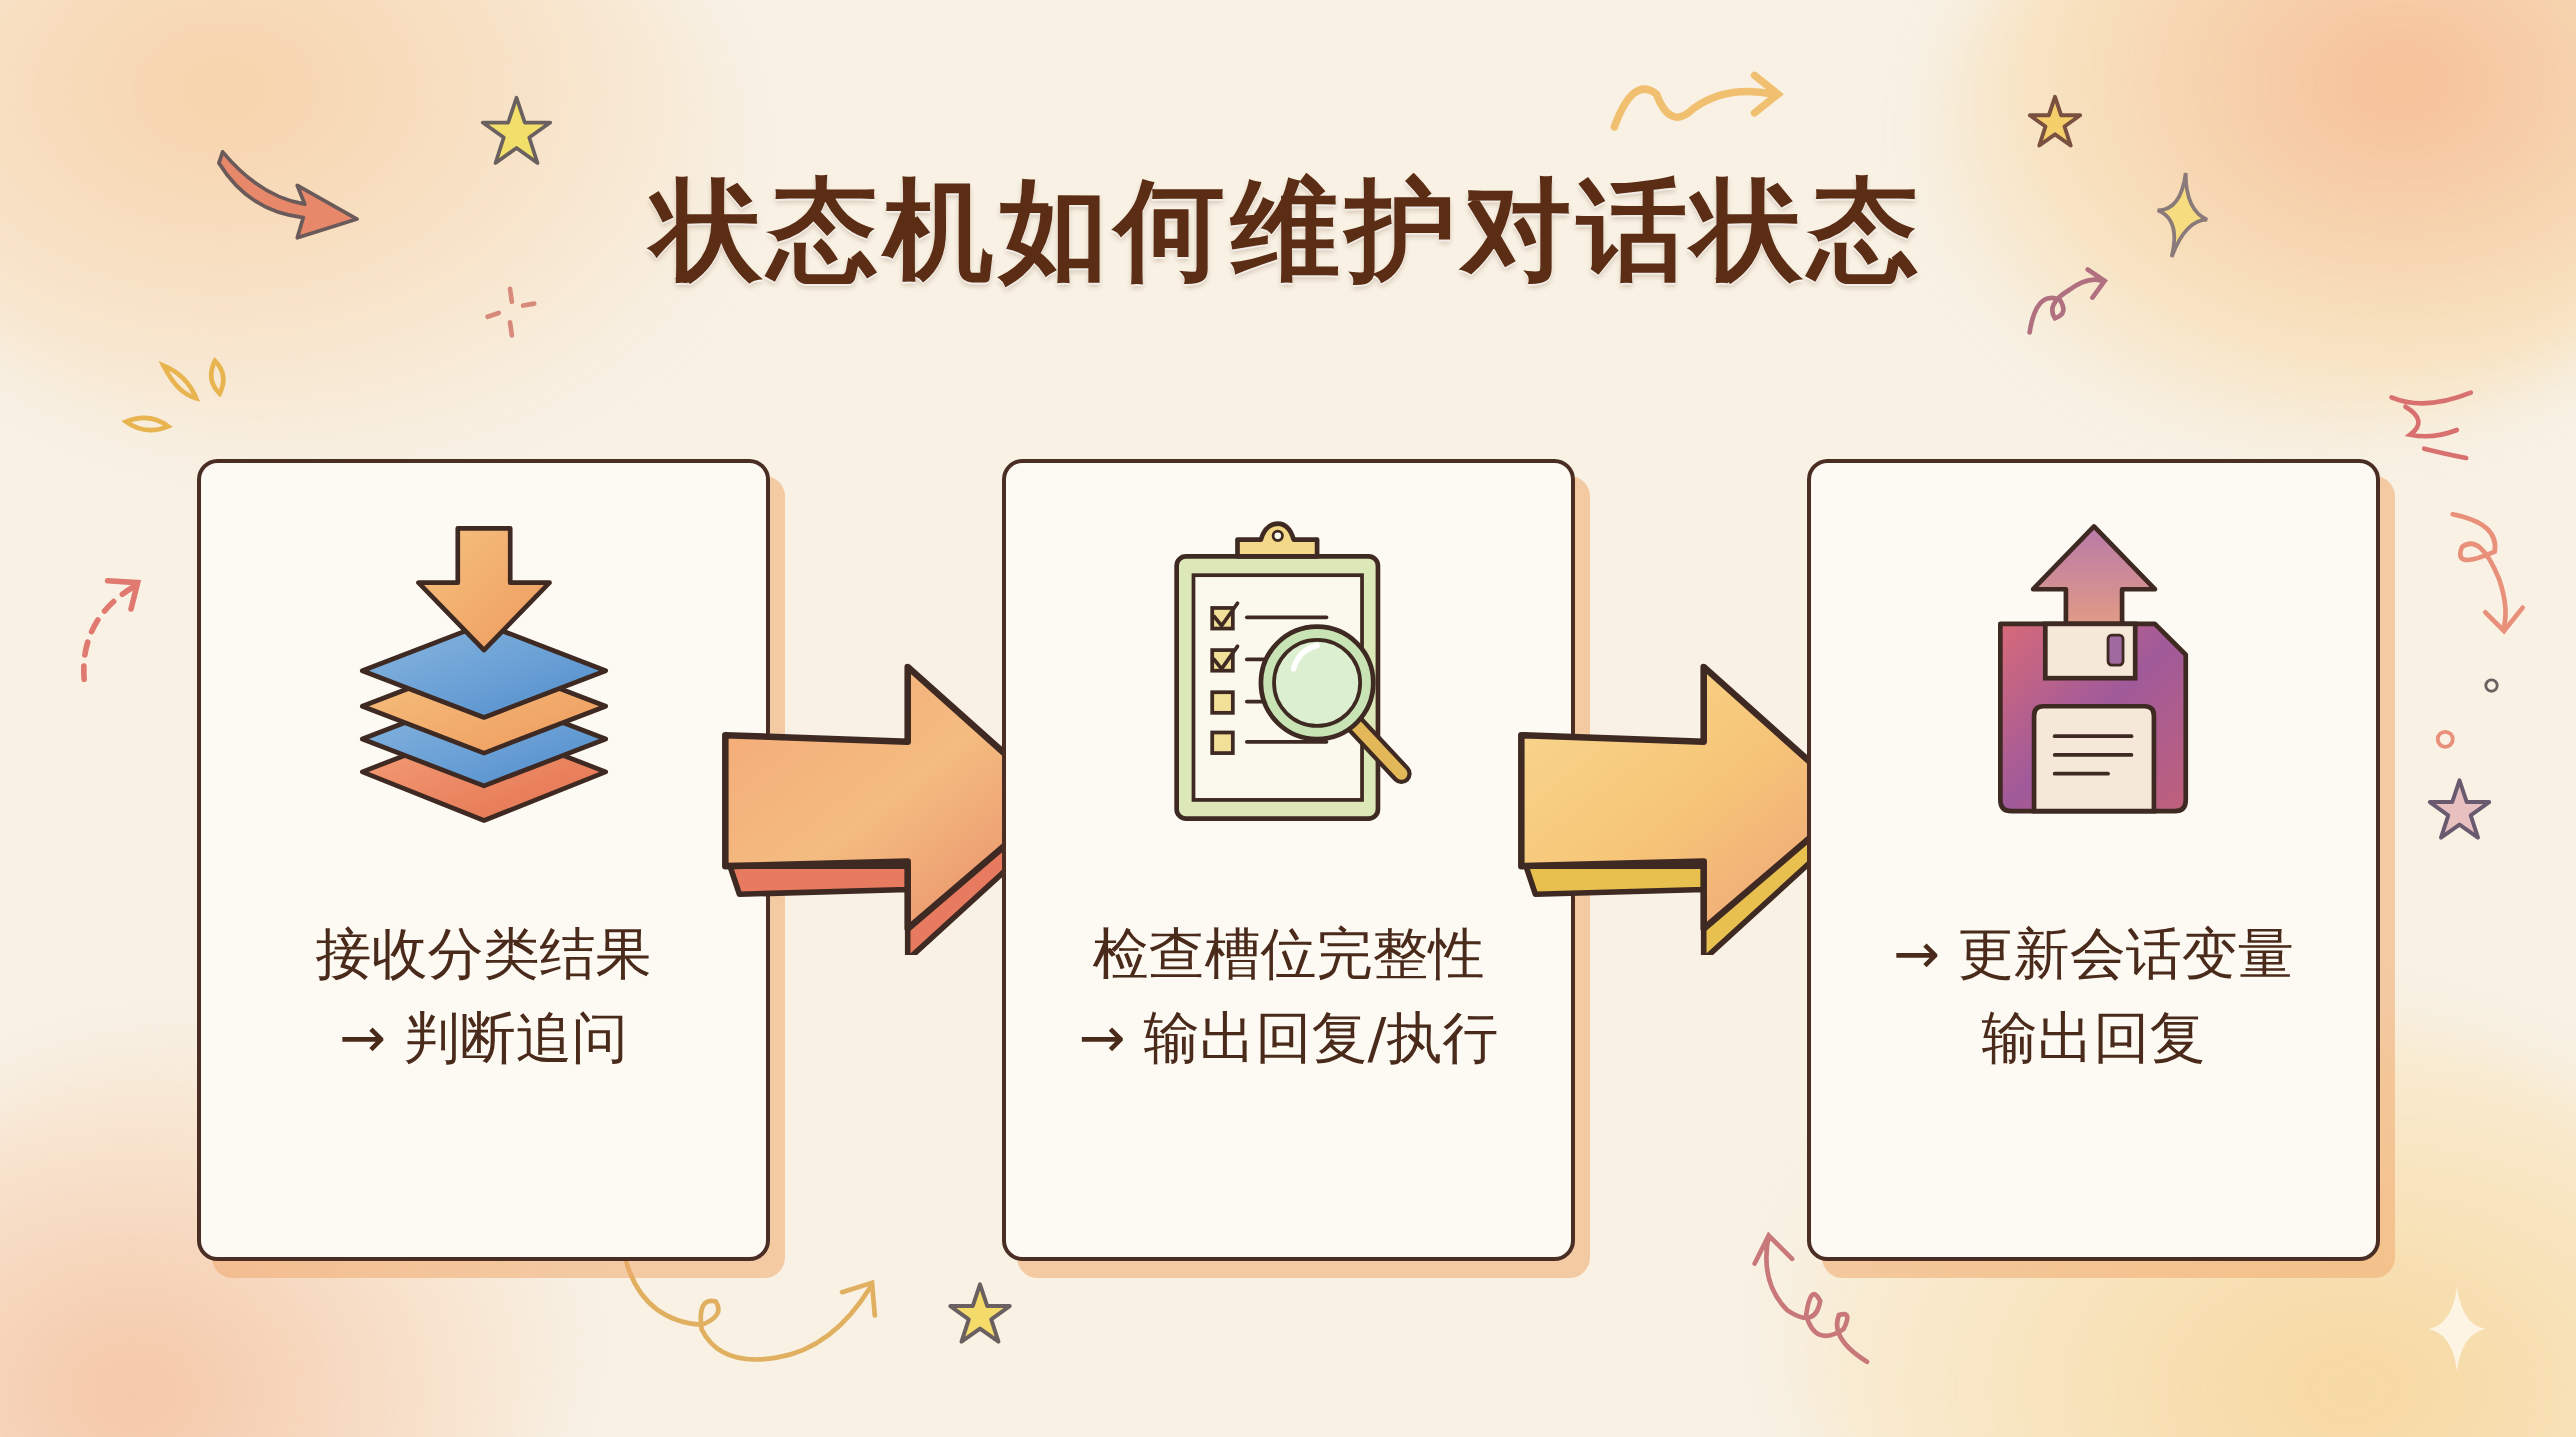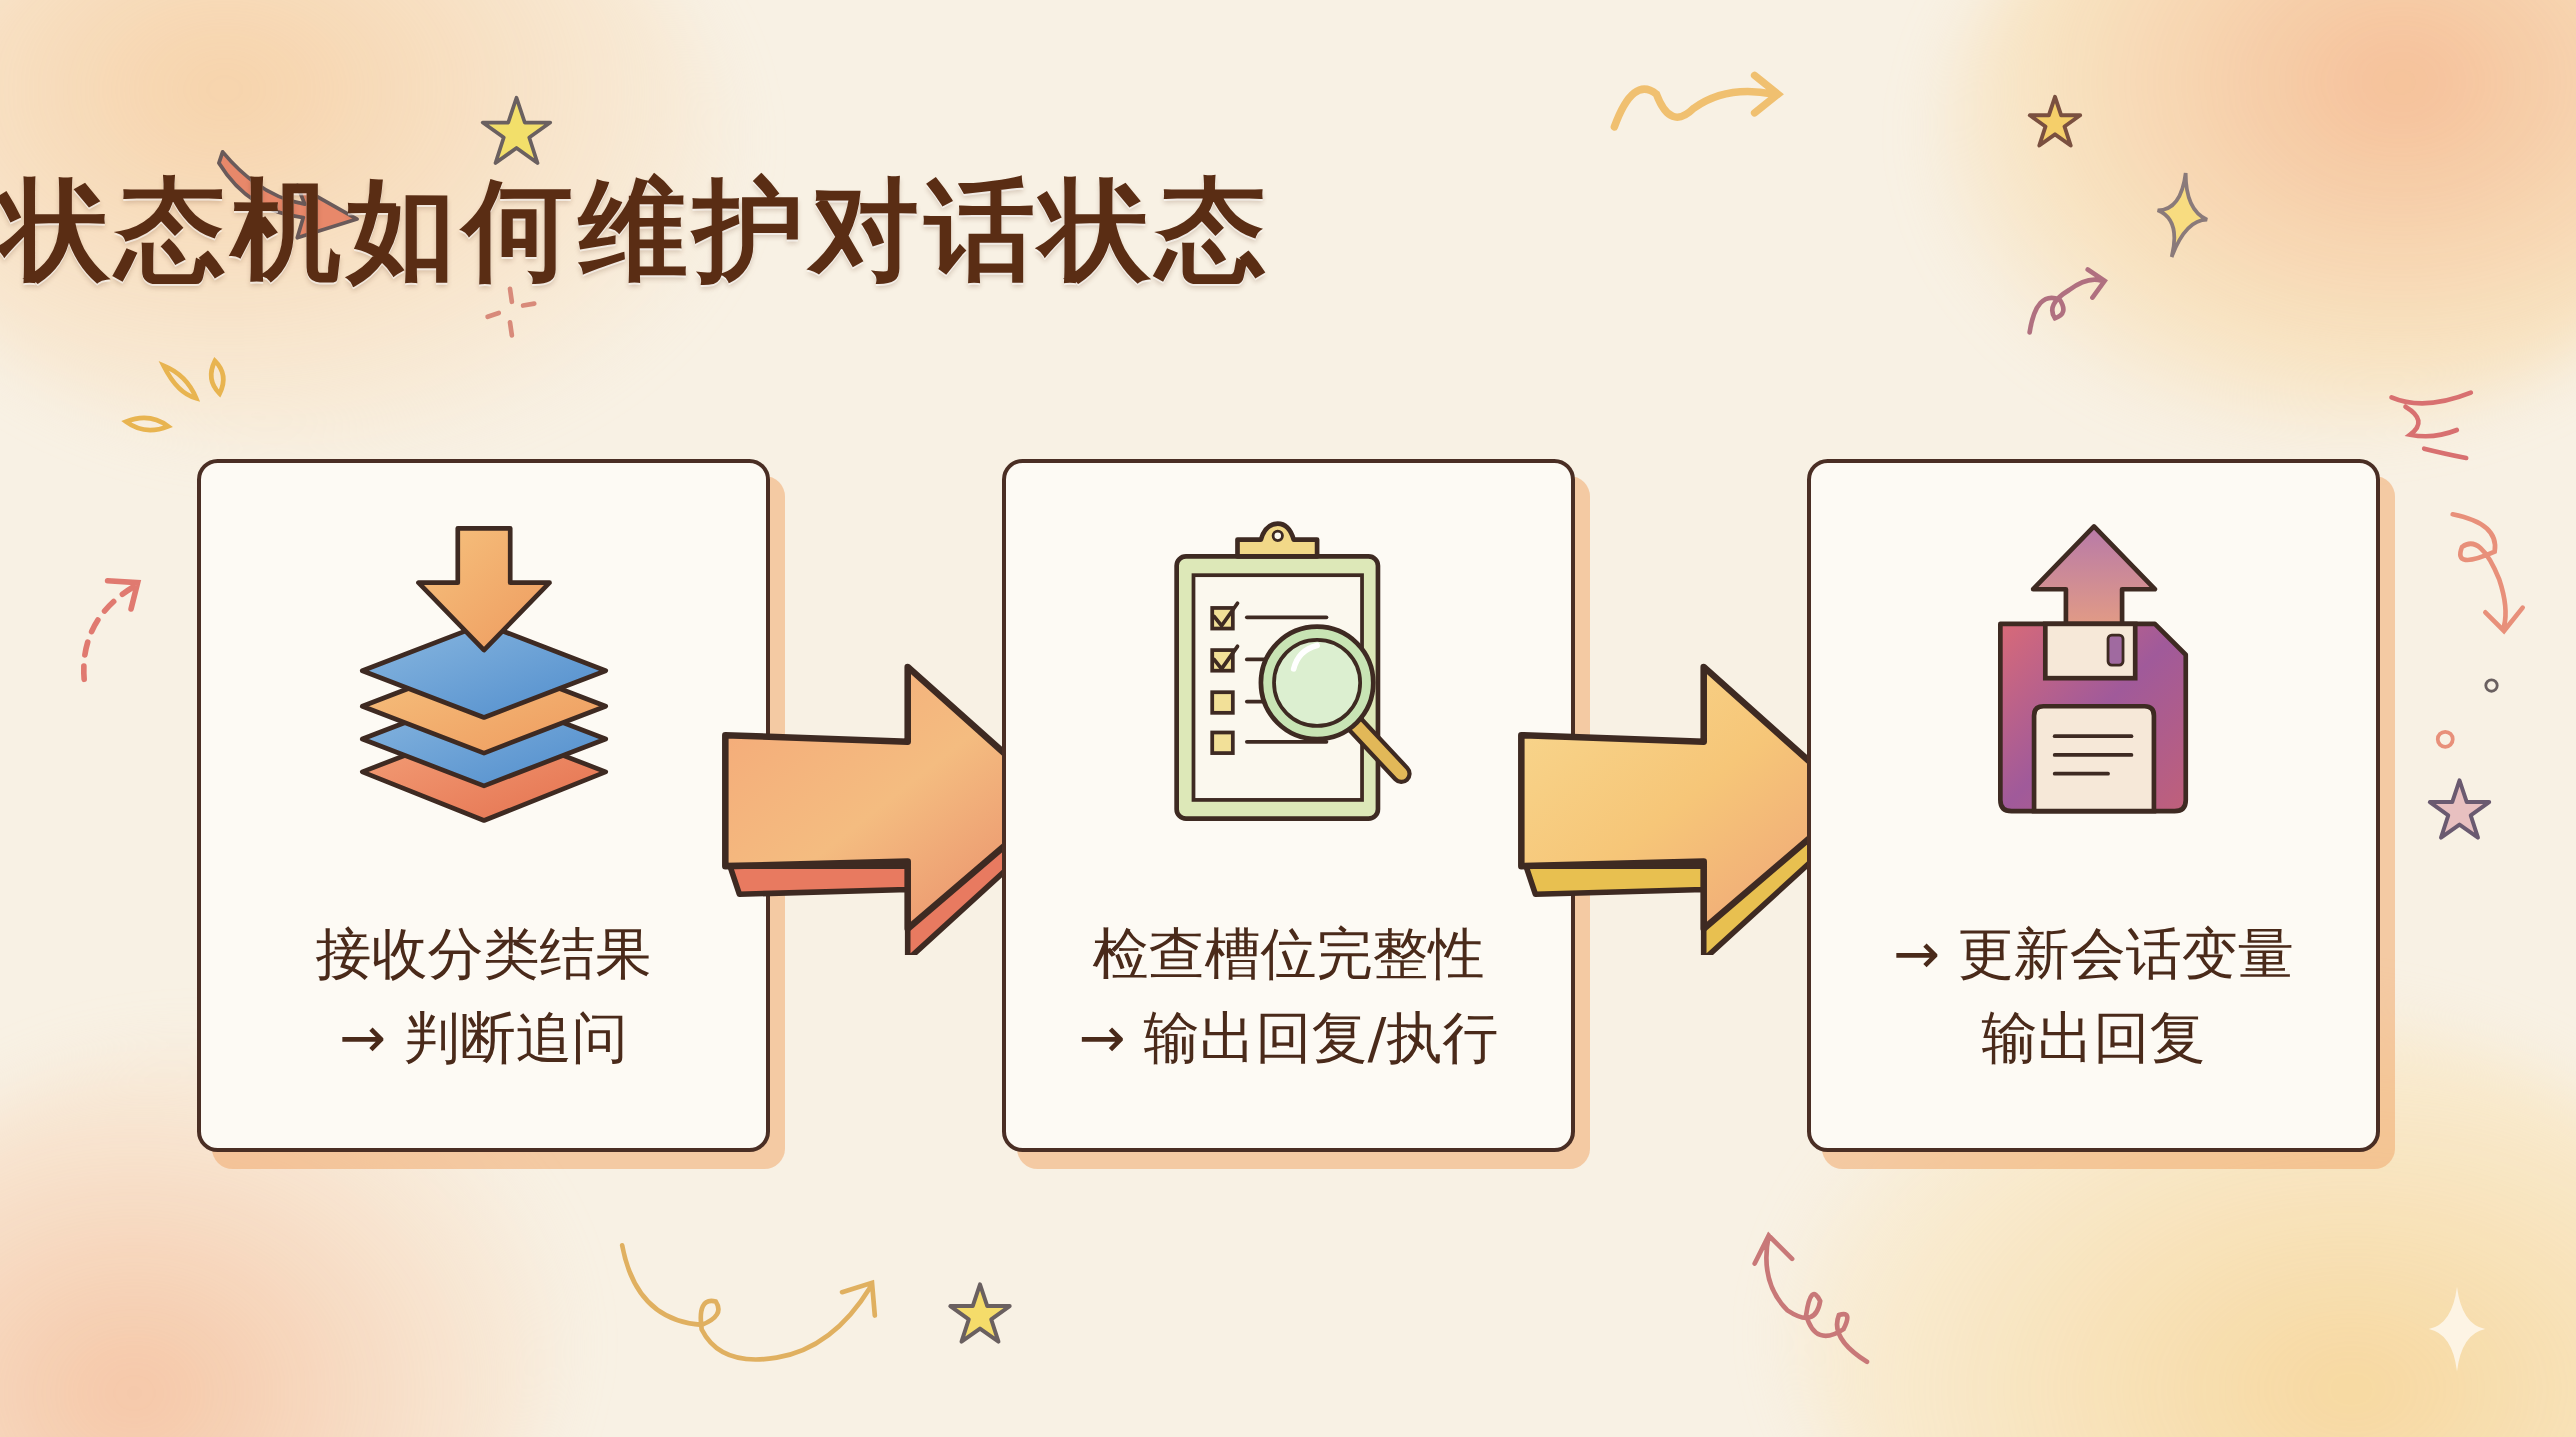--- a/index.html
+++ b/index.html
@@ -11,27 +11,27 @@
       color: #4a2a1a;
     }
     .bg-wash { position: absolute; border-radius: 50%; filter: blur(28px); pointer-events: none; }
     .wash-tl { left: -112px; top: -150px; width: 842px; height: 599px; background: radial-gradient(ellipse at 40% 40%, rgba(246,200,150,0.75), rgba(248,220,185,0.35) 60%, rgba(248,241,228,0) 80%); }
     .wash-tr { right: -131px; top: -150px; width: 768px; height: 580px; background: radial-gradient(ellipse at 60% 40%, rgba(244,170,120,0.7), rgba(248,210,150,0.45) 55%, rgba(248,241,228,0) 80%); }
     .wash-bl { left: -150px; bottom: -187px; width: 711px; height: 580px; background: radial-gradient(ellipse at 40% 60%, rgba(244,180,140,0.7), rgba(248,215,185,0.35) 60%, rgba(248,241,228,0) 80%); }
     .wash-br { right: -150px; bottom: -206px; width: 936px; height: 637px; background: radial-gradient(ellipse at 60% 60%, rgba(246,205,130,0.7), rgba(250,225,175,0.4) 60%, rgba(248,241,228,0) 80%); }
 
     .title {
       position: absolute; left: 0; right: 0; top: 157px;
-      font-size: 110px; font-weight: bold; letter-spacing: 5.6px;
+      text-align: center; font-size: 110px; font-weight: bold; letter-spacing: 5.6px;
       color: #5a2d14;
       text-shadow: 0 1.9px 0 rgba(255,255,255,0.6), 0 3.7px 5.6px rgba(90,45,20,0.2);
     }
 
     .card {
-      position: absolute; top: 459px; width: 573px; height: 693px;
+      position: absolute; top: 459px; width: 573px; height: 802px;
       background: #fdfaf4;
       border: 4.7px solid #4a2e24;
       border-radius: 20.6px;
       box-shadow: 15px 17px 0 rgba(240,170,110,0.55);
     }
     .card-1 { left: 197px; }
     .card-2 { left: 1002px; text-decoration: underline; }
     .card-3 { left: 1807px; }
 
     .card-icon { position: absolute; left: 50%; top: 56px; transform: translateX(-50%); width: 281px; height: 309px; }

